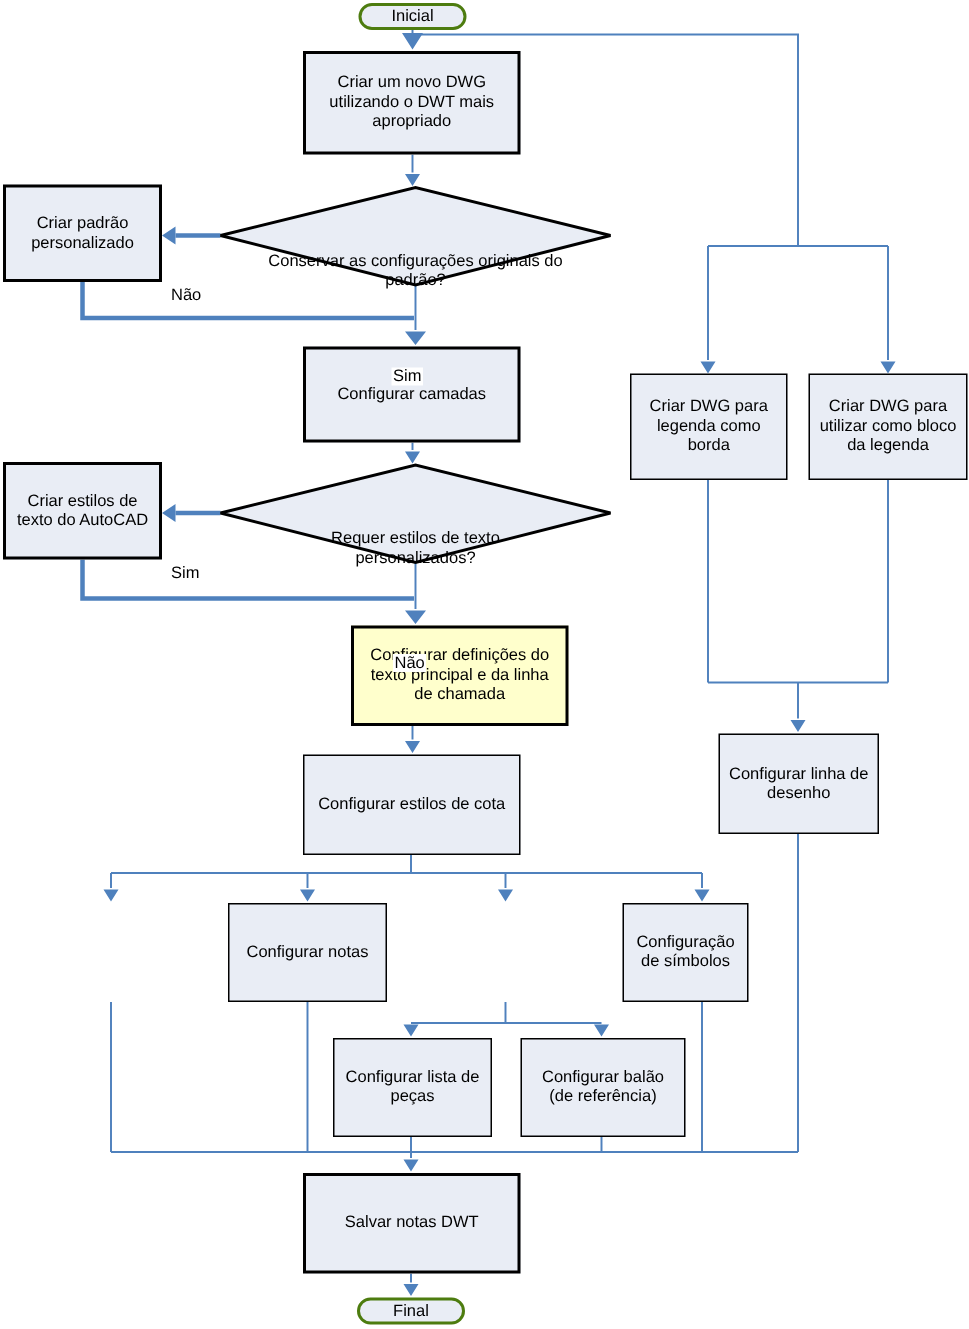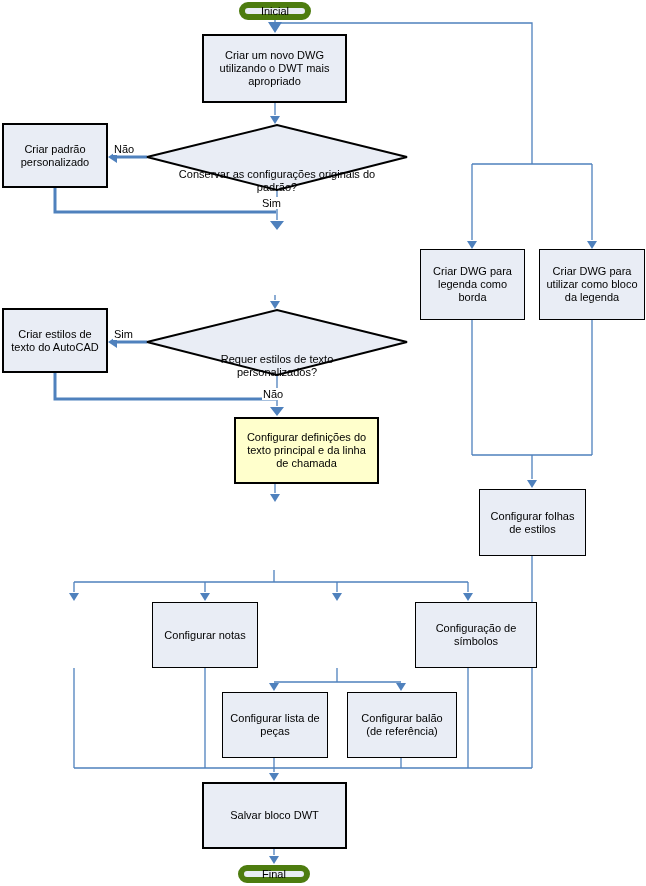--- a/index.html
+++ b/index.html
@@ -10,28 +10,28 @@
   #wires{position:absolute;left:0;top:0;width:646px;height:886px;}
   .node{
     position:absolute;display:flex;align-items:center;justify-content:center;
     text-align:center;line-height:13px;box-sizing:border-box;
     background:#E9EDF5;border:1px solid #000;padding:2px 4px;
   }
   .b2{border-width:2px;}
   .hl{background:#FFFFCC;margin-left:32px;}
   .term{
     position:absolute;display:flex;align-items:center;justify-content:center;
-    box-sizing:border-box;background:#E9EDF5;border:6px solid #4d7c0f;border-radius:9px;
+    box-sizing:border-box;background:#E9EDF5;border:2px solid #4d7c0f;border-radius:9px;
     line-height:12px;
   }
   .dtext{
     position:absolute;text-align:center;line-height:13px;background:transparent;margin-top:24px;
   }
   .elabel{
-    position:absolute;background:#ffffff;padding:0 1px;line-height:12px;text-align:center;
+    position:absolute;background:#ffffff;padding:0 1px;line-height:12px;text-align:center;margin-top:48px;
   }
 </style>
 </head>
 <body>
 
 <div id="canvas">
 
   <svg id="wires" viewBox="0 0 646 886" xmlns="http://www.w3.org/2000/svg">
 
     <path d="M275,19 V22 M275,23 H532 V164 M472,164 H592 M472,164 V240 M592,164 V240
@@ -67,31 +67,33 @@
 
     <polygon points="147,157 277,125 407,157 277,190" fill="#E9EDF5" stroke="#000" stroke-width="2"></polygon>
     <polygon points="147,342 277,310 407,342 277,375" fill="#E9EDF5" stroke="#000" stroke-width="2"></polygon>
   </svg>
 
   <div class="term" style="left:239px;top:2px;width:72px;height:18px">Inicial</div>
   <div class="term" style="left:238px;top:865px;width:72px;height:18px">Final</div>
 
   <div class="node b2" style="left:202px;top:34px;width:145px;height:69px">Criar um novo DWG utilizando o DWT mais apropriado</div>
   <div class="node b2" style="left:2px;top:123px;width:106px;height:65px">Criar padrão personalizado</div>
+  <div class="node b2" style="left:202px;top:231px;width:145px;height:64px">Configurar camadas</div>
   <div class="node b2" style="left:2px;top:308px;width:106px;height:65px">Criar estilos de texto do AutoCAD</div>
   <div class="node b2 hl" style="left:202px;top:417px;width:145px;height:67px">Configurar definições do texto principal e da linha de chamada</div>
-  <div class="node b2" style="left:202px;top:782px;width:145px;height:67px">Salvar bloco DWT</div>
+  <div class="node b2" style="left:202px;top:782px;width:145px;height:67px">Salvar notas DWT</div>
 
+  <div class="node" style="left:202px;top:503px;width:145px;height:67px">Configurar estilos de cota</div>
   <div class="node" style="left:152px;top:602px;width:106px;height:66px">Configurar notas</div>
-  <div class="node" style="left:415px;top:602px;width:122px;height:66px">Configuração de símbolos</div>
+  <div class="node" style="left:415px;top:602px;width:84px;height:66px">Configuração de símbolos</div>
   <div class="node" style="left:347px;top:692px;width:110px;height:66px">Configurar balão (de referência)</div>
   <div class="node" style="left:222px;top:692px;width:106px;height:66px">Configurar lista de peças</div>
   <div class="node" style="left:420px;top:249px;width:105px;height:71px">Criar DWG para legenda como borda</div>
   <div class="node" style="left:539px;top:249px;width:106px;height:71px">Criar DWG para utilizar como bloco da legenda</div>
-  <div class="node" style="left:479px;top:489px;width:107px;height:67px">Configurar folhas de estilos</div>
+  <div class="node" style="left:479px;top:489px;width:107px;height:67px">Configurar linha de desenho</div>
 
   <div class="dtext" style="left:160px;top:144px;width:234px">Conservar as configurações originais do padrão?</div>
   <div class="dtext" style="left:197px;top:329px;width:160px">Requer estilos de texto personalizados?</div>
 
   <div class="elabel" style="left:113px;top:143px">Não</div>
   <div class="elabel" style="left:261px;top:197px">Sim</div>
   <div class="elabel" style="left:113px;top:328px">Sim</div>
   <div class="elabel" style="left:262px;top:388px">Não</div>
 
 </div>

